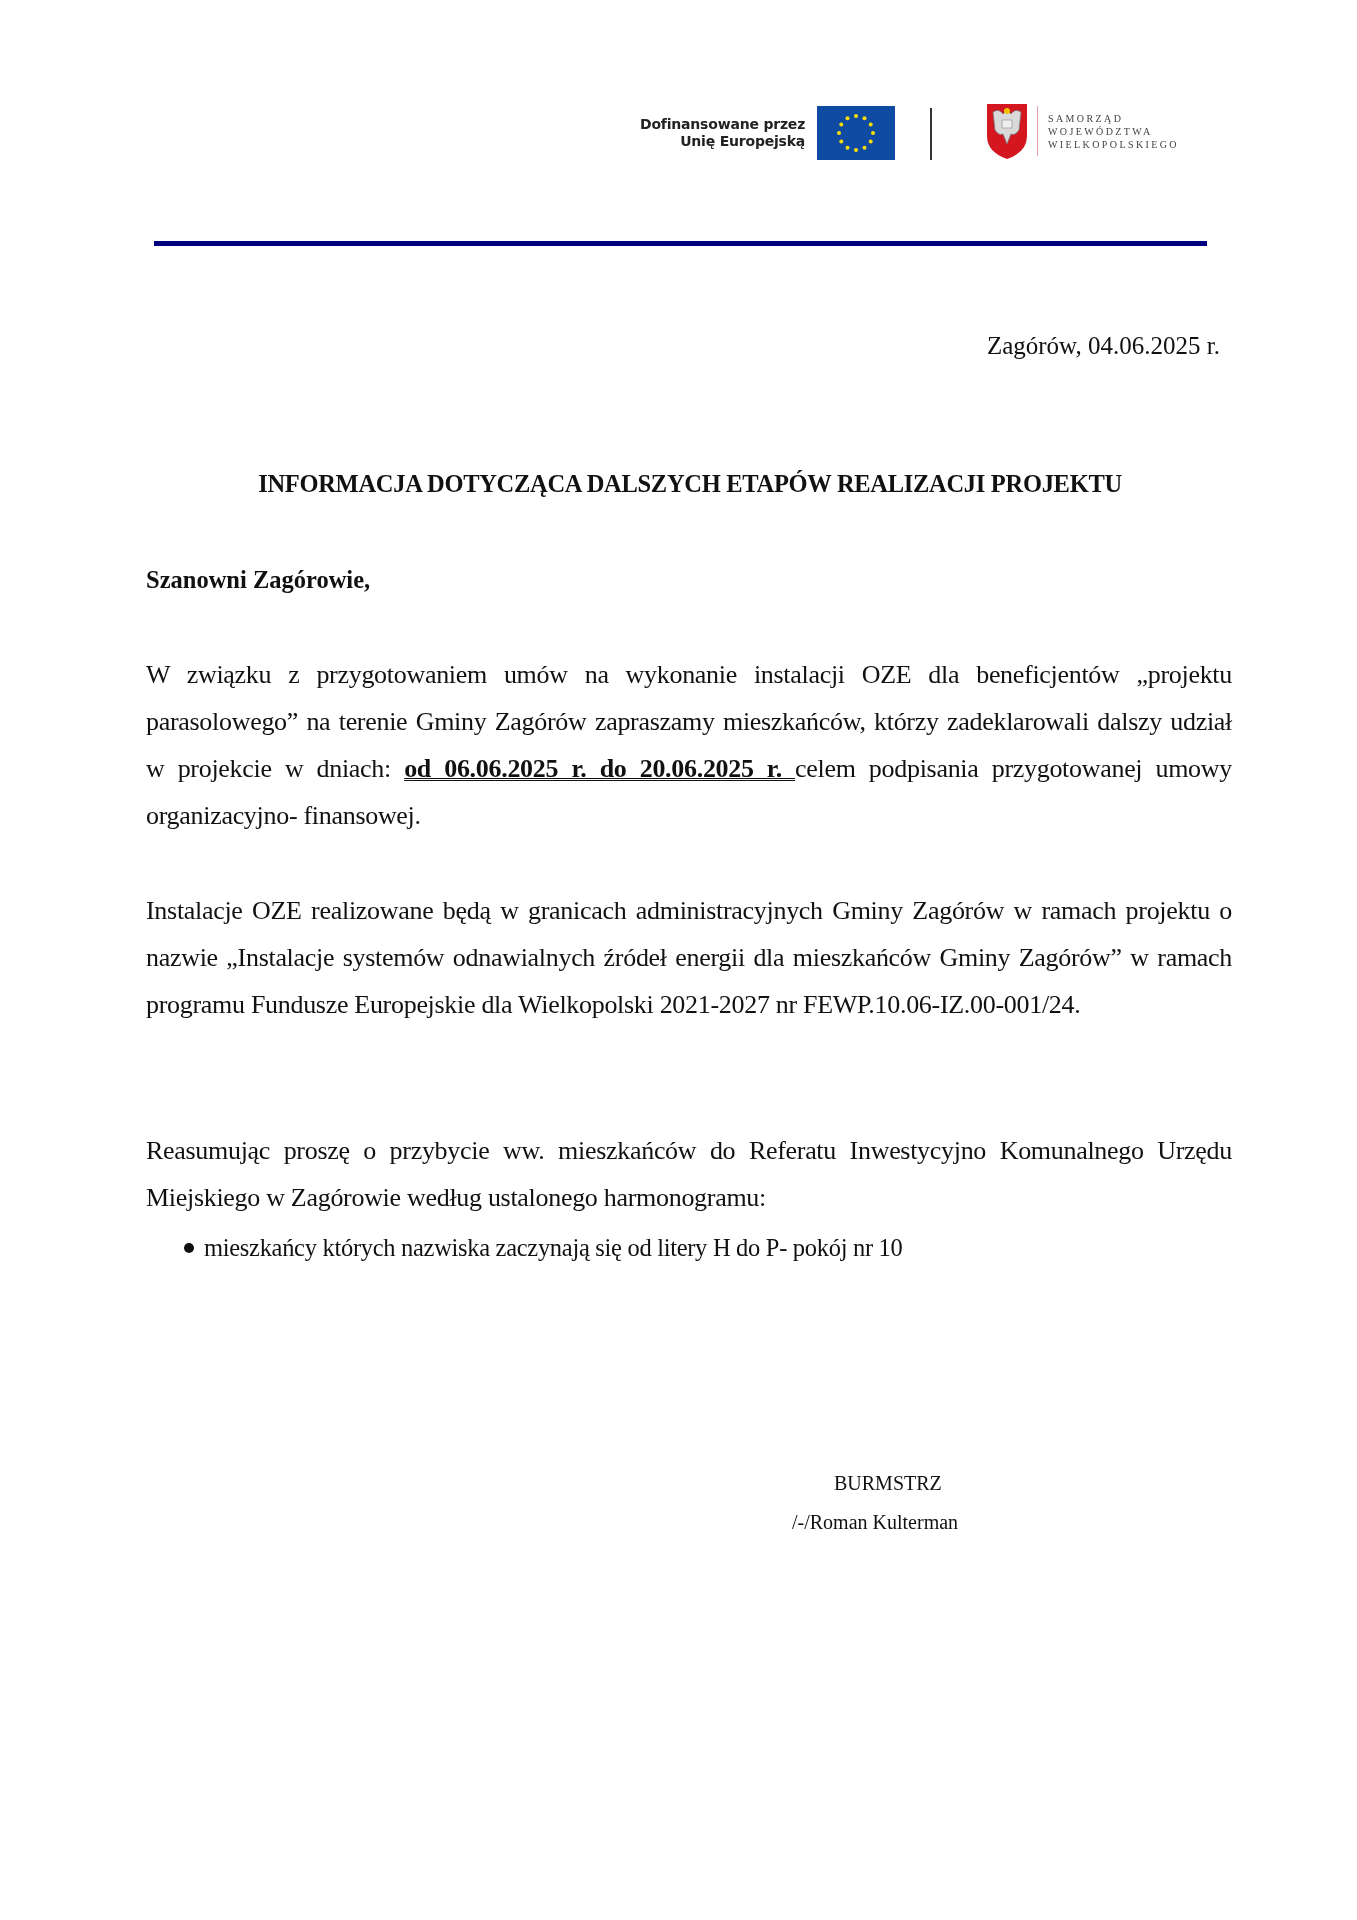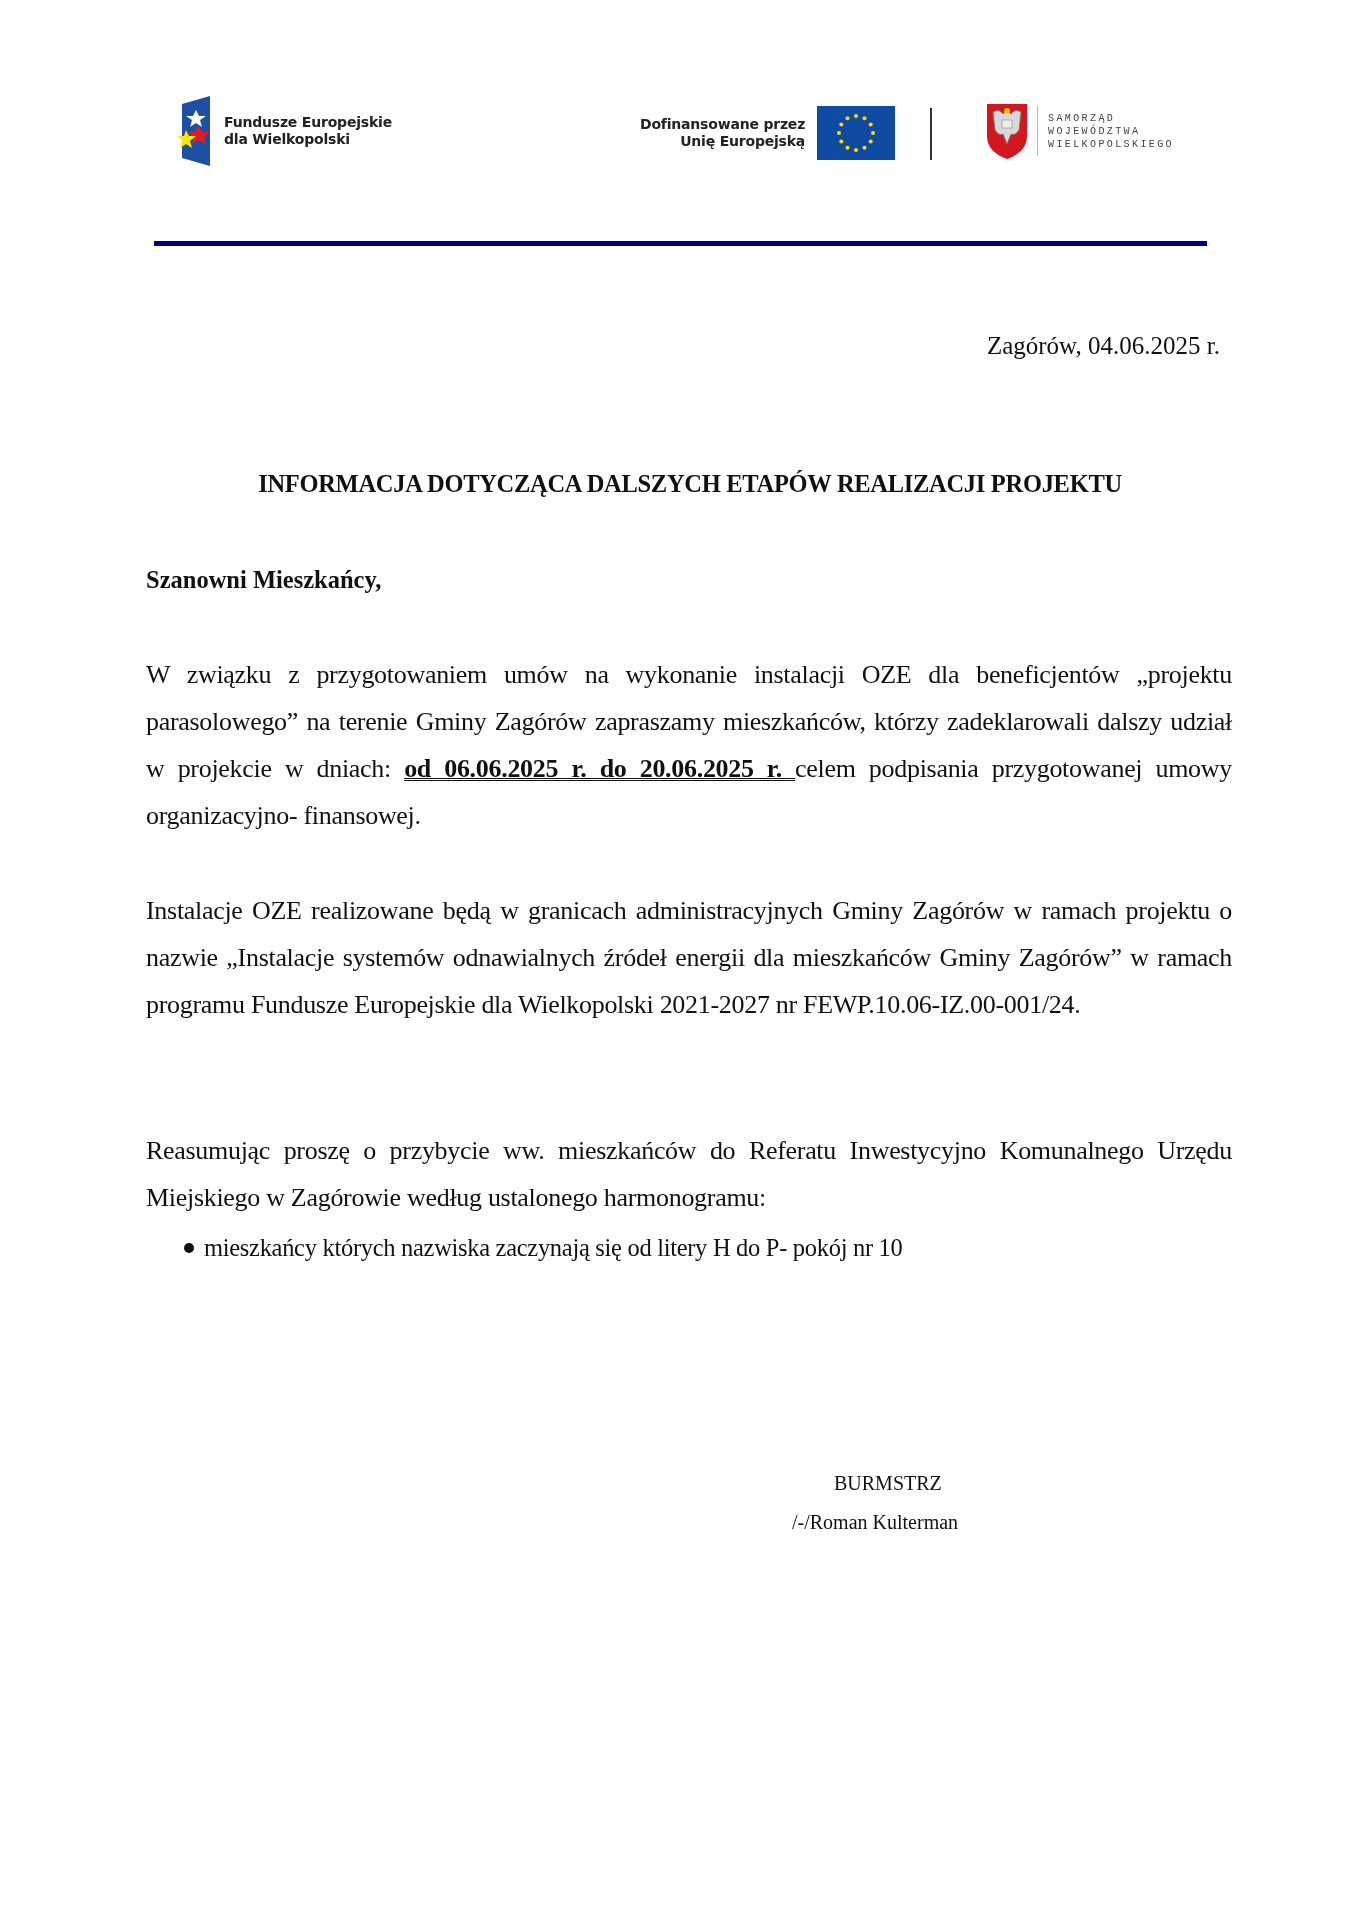--- a/index.html
+++ b/index.html
@@ -22,21 +22,21 @@
 
     #logo-ue { left: 640px; top: 14px; }
     #logo-ue .logo-text { text-align: right; margin-right: 12px; }
     .eu-flag { width: 78px; height: 54px; background: #0f4aa3; position: relative; }
 
     .logo-divider { position: absolute; left: 930px; top: 16px; width: 2px; height: 52px; background: #333; }
 
     #logo-sww { left: 985px; top: 10px; }
     .crest { width: 44px; height: 58px; margin-right: 8px; }
     .crest-line { width: 1px; height: 50px; background: #e9a3a8; margin-right: 10px; }
-    .sww-text { font-family: Liberation Mono, monospace; font-size: 10px;
+    .sww-text { font-family: Liberation Serif, serif; font-size: 10px;
                 line-height: 13px; letter-spacing: 2.4px; color: #444; }
 
     
     .header-rule { position: absolute; left: 154px; top: 241px; width: 1053px; height: 5px; background: #00007e; }
 
     
     .date { position: absolute; right: 137px; top: 332px; font-size: 25px; }
     .title { position: absolute; left: 154px; width: 1072px; top: 420px; text-align: center;
              font-weight: bold; font-size: 24.5px; line-height: 31px; letter-spacing: -0.3px; margin-top: 48px; }
     .salutation { position: absolute; left: 146px; top: 566px; font-weight: bold; font-size: 24.5px; }
@@ -54,32 +54,20 @@
     .bullet-dot { width: 10px; height: 10px; border-radius: 50%; background: #111; margin-right: 10px; display: inline-block; }
 
     .sign-title { position: absolute; left: 834px; top: 1472px; font-size: 20px; }
     .sign-name { position: absolute; left: 792px; top: 1511px; font-size: 20px; }
   </style>
 </head>
 <body>
 
 <div class="logo-bar">
 
-  <div class="logo" id="logo-fe">
-    <svg class="fe-mark" viewBox="0 0 36 70">
-      <polygon points="4,8 32,0 32,70 4,62" fill="#1d4fa3"></polygon>
-      <polygon points="18,14 21,20 28,20 22,24 24,31 18,27 12,31 14,24 8,20 15,20" fill="#ffffff"></polygon>
-      <polygon points="20,30 24,36 32,36 26,41 28,48 20,44 14,48 16,41 10,36 17,36" fill="#e11b22"></polygon>
-      <polygon points="8,34 11,40 18,40 12,45 14,52 8,48 2,52 4,45 0,40 6,40" fill="#ffe500"></polygon>
-    </svg>
-    <div class="logo-text">
-      <div>Fundusze Europejskie</div>
-      <div>dla Wielkopolski</div>
-    </div>
-  </div>
 
 
   <div class="logo" id="logo-ue">
     <div class="logo-text">
       <div>Dofinansowane przez</div>
       <div>Unię Europejską</div>
     </div>
     <svg class="eu-flag" viewBox="0 0 78 54">
       <rect width="78" height="54" fill="#0f4aa3"></rect>
       <g fill="#ffdd00" id="eu-stars">
@@ -118,21 +106,21 @@
 </div>
 
 <div class="header-rule"></div>
 
 <div class="date">Zagórów, 04.06.2025 r.</div>
 
 <div class="title">
   <div>INFORMACJA DOTYCZĄCA DALSZYCH ETAPÓW REALIZACJI PROJEKTU</div>
 </div>
 
-<div class="salutation">Szanowni Mieszkańcy,</div>
+<div class="salutation">Szanowni Zagórowie,</div>
 
 <div class="para" id="para-1"><span>W związku z przygotowaniem umów na wykonanie instalacji OZE dla beneficjentów „projektu parasolowego” na terenie Gminy Zagórów zapraszamy mieszkańców, którzy zadeklarowali dalszy udział w projekcie w dniach: </span><span class="dates-span">od 06.06.2025 r. do 20.06.2025 r. </span><span>celem podpisania przygotowanej umowy organizacyjno- finansowej.</span></div>
 
 <div class="para" id="para-2">Instalacje OZE realizowane będą w granicach administracyjnych Gminy Zagórów w ramach projektu o nazwie „Instalacje systemów odnawialnych źródeł energii dla mieszkańców Gminy Zagórów” w ramach programu Fundusze Europejskie dla Wielkopolski 2021-2027 nr FEWP.10.06-IZ.00-001/24.</div>
 
 <div class="para" id="para-3">Reasumując proszę o przybycie ww. mieszkańców do Referatu Inwestycyjno Komunalnego Urzędu Miejskiego w Zagórowie według ustalonego harmonogramu:</div>
 
 <ul class="bullets">
   <li>
       <span class="bullet-dot"></span>

